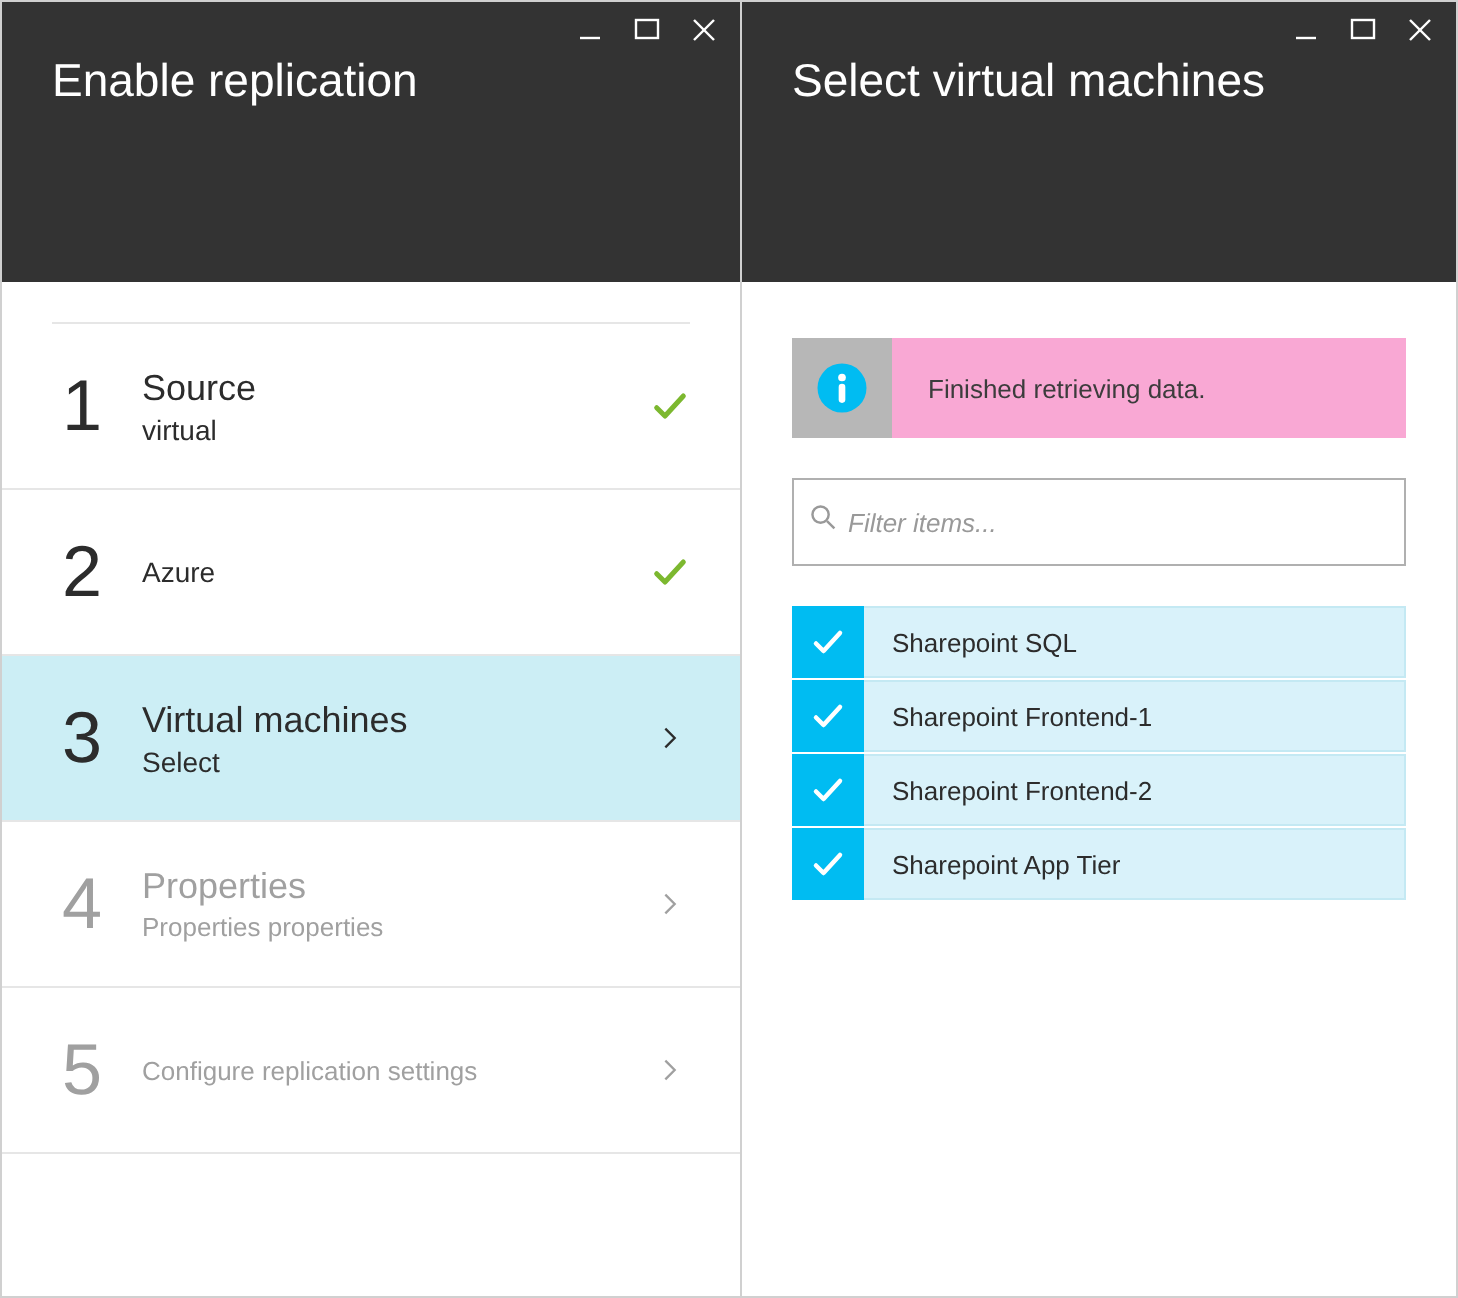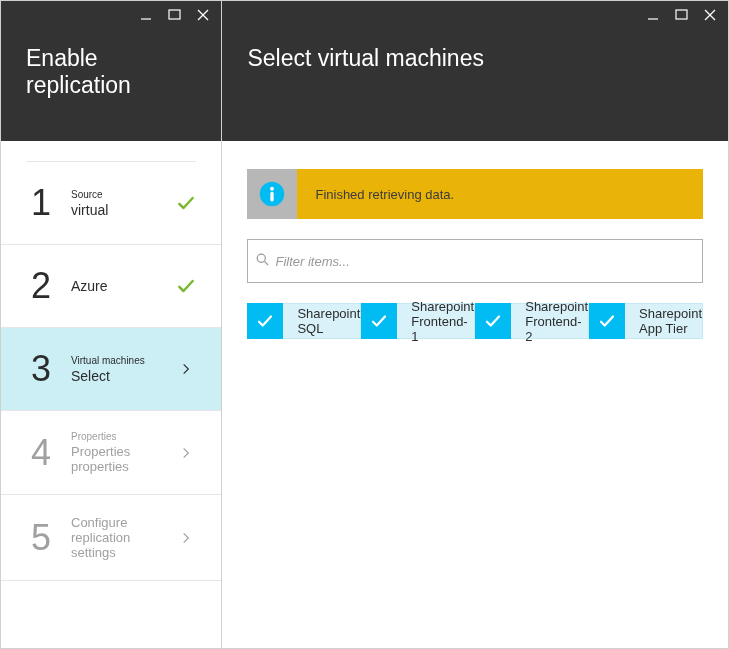--- a/index.html
+++ b/index.html
@@ -35,21 +35,21 @@
     .header {
       background: #333333;
       color: #ffffff;
       height: 140px;
       position: relative;
       padding: 0 25px;
     }
     .header-title {
       font-size: 23px;
       font-weight: 300;
-      padding-top: 44px;
+      padding-top: 26px;
     }
     .window-controls {
       position: absolute;
       top: 4px;
       right: 8px;
       display: flex;
       gap: 8px;
       align-items: center;
     }
     .window-controls span {
@@ -106,21 +106,21 @@
       width: 40px;
       flex-shrink: 0;
     }
     .step-text {
       flex: 1;
       display: flex;
       flex-direction: column;
       gap: 2px;
     }
     .step-title {
-      font-size: 10px;
+      font-size: 18px;
     }
     .step-subtitle {
       font-size: 14px;
     }
     .wizard-step.disabled .step-subtitle {
       font-size: 13px;
     }
     .step-indicator {
       width: 30px;
       display: flex;
@@ -137,21 +137,21 @@
       height: 14px;
     }
     .body-right {
       background: #ffffff;
       flex: 1;
       padding: 28px 25px 20px 25px;
     }
     .info-banner {
       display: flex;
       align-items: stretch;
-      background: #eab308;
+      background: #f9a8d4;
       height: 50px;
       margin-bottom: 20px;
     }
     .info-icon-box {
       width: 50px;
       display: flex;
       align-items: center;
       justify-content: center;
       background: #b7b7b7;
     }
@@ -179,21 +179,21 @@
       font-size: 13px;
       color: #555;
       background: transparent;
     }
     .search-box input::placeholder {
       color: #999;
       font-style: italic;
     }
     .vm-list {
       display: flex;
-      flex-direction: row;
+      flex-direction: column;
     }
     .vm-item {
       display: flex;
       align-items: stretch;
       height: 36px;
       margin-bottom: 1px;
       cursor: pointer;
     }
     .vm-check {
       width: 36px;

